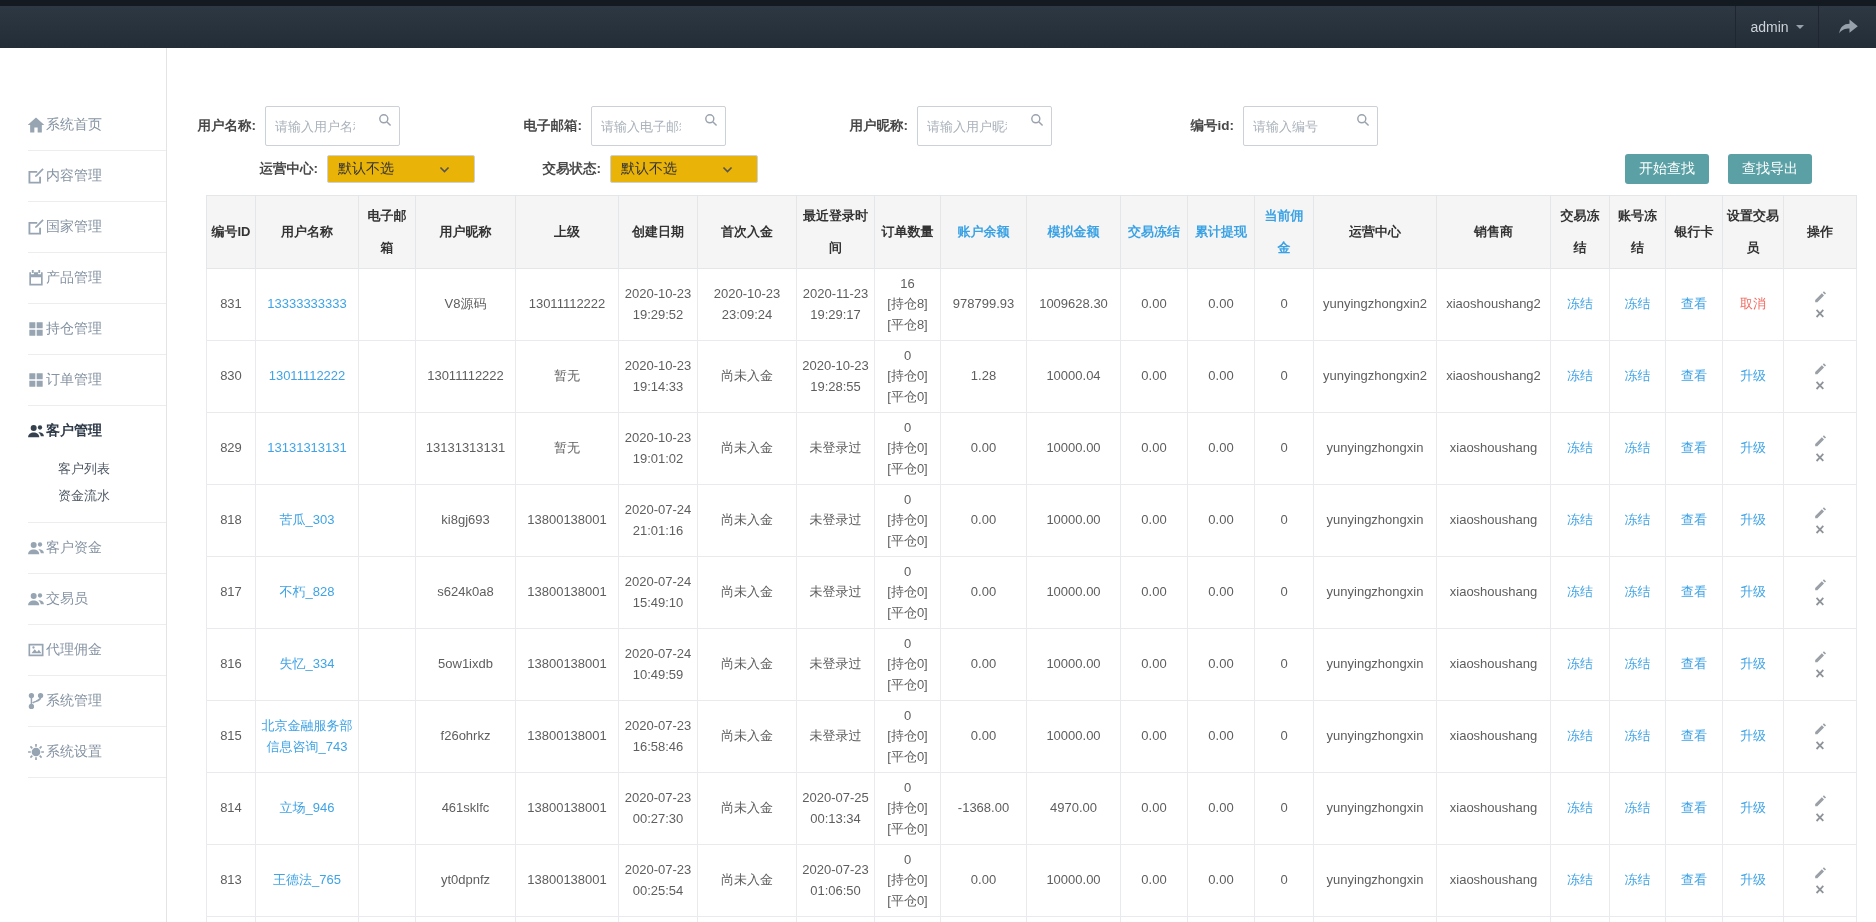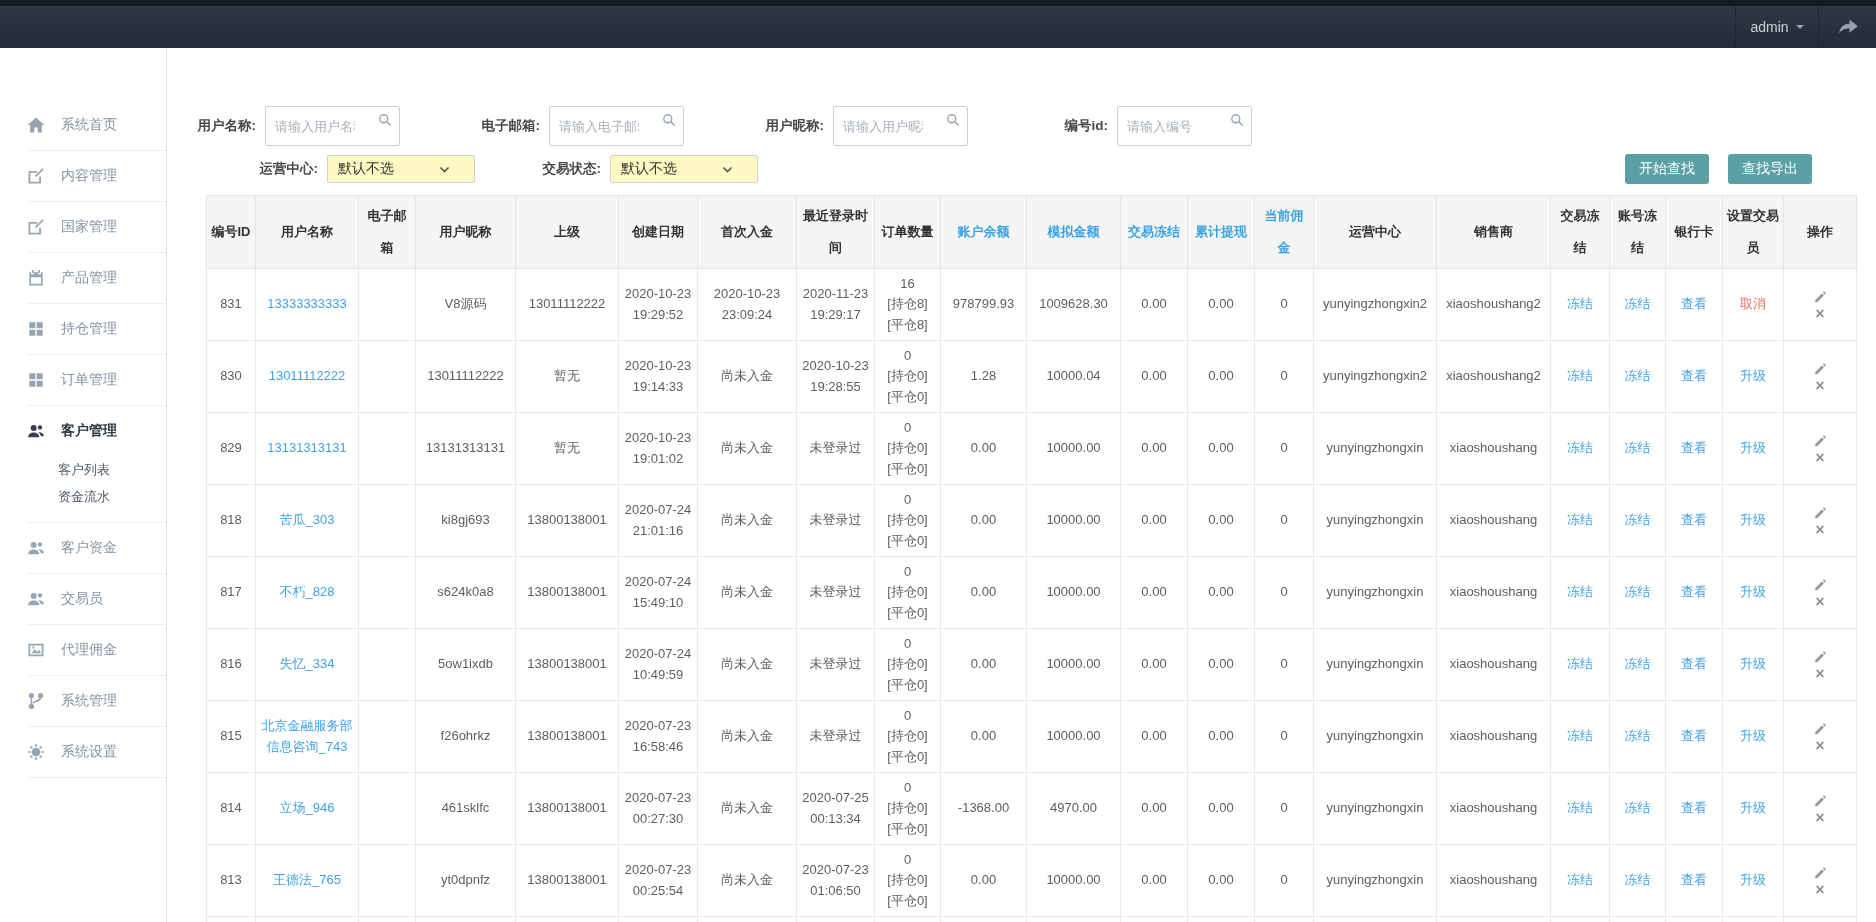--- a/index.html
+++ b/index.html
@@ -23,53 +23,53 @@
   .caret { width: 0; height: 0; border: 4px solid transparent; border-top-color: #97a1ab; margin-top: 4px; }
   .share-box { width: 57px; display: flex; align-items: center; justify-content: center; color: #97a1ab; cursor: pointer; }
   .share-box svg { width: 24px; height: 24px; fill: currentColor; }
 
   
   .sidebar {
     position: absolute; left: 0; top: 48px; bottom: 0; width: 167px;
     background: #fff; border-right: 1px solid #e4e4e4; padding-top: 52px;
   }
   .side-item {
-    height: 50px; display: flex; align-items: center; gap: 15px;
+    height: 50px; display: flex; align-items: center; 
     padding-left: 26px; color: #8593a2; font-size: 14px; cursor: pointer;
   }
   .side-item .side-icon { width: 20px; height: 20px; display: inline-flex; color: #97a4b2; }
   .side-item .side-icon svg { width: 20px; height: 20px; fill: currentColor; }
   .side-item.active { color: #2e3a48; font-weight: bold; }
   .side-item.active .side-icon { color: #35414f; }
   .side-sep { border-bottom: 1px solid #ededed; margin-left: 28px; }
   .side-sub { padding: 0 0 12px 58px; }
-  .side-sub-item { font-size: 13px; color: #4e5864; line-height: 27px; cursor: pointer; }
+  .side-sub-item { font-size: 13px; color: #4e5864; line-height: 27px; cursor: pointer; font-family: Liberation Mono, monospace; }
 
   
   .main { position: absolute; left: 168px; top: 48px; right: 0; bottom: 0; background: #fff; overflow: hidden; }
 
   .filters-row1 { display: flex; align-items: center; margin: 58px 0 0 18px; }
-  .fgroup { display: flex; align-items: center; margin-right: 70px; justify-content: flex-end; }
+  .fgroup { display: flex; align-items: center; margin-right: 112px; justify-content: flex-end; }
   .flabel { width: 70px; text-align: right; margin-right: 9px; font-size: 13.5px; font-weight: bold; color: #484848; white-space: nowrap; }
   .finput-wrap { position: relative; }
   .finput {
     width: 135px; height: 40px; border: 1px solid #ccd1d8; border-radius: 2px;
     padding: 0 44px 0 9px; font-size: 13px; color: #333; outline: none;
     font-family: "Liberation Sans", "DejaVu Sans", sans-serif;
   }
   .finput::placeholder { color: #a9b1ba; }
   .search-ico { position: absolute; right: 7px; top: 6px; width: 16px; height: 16px; color: #9aa3ad; cursor: pointer; }
   .search-ico svg { width: 16px; height: 16px; }
 
   .filters-row2 { display: flex; align-items: center; margin: 8px 0 0 80px; }
   .sgroup { display: flex; align-items: center; margin-right: 56px; }
   .select-box {
     width: 148px; height: 28px; border: 1px solid #ccd1d8; border-radius: 2px;
     display: flex; align-items: center; justify-content: space-between;
-    padding: 0 23px 0 10px; font-size: 14px; color: #333; cursor: pointer; background: #fef9c3;
+    padding: 0 23px 0 10px; font-size: 14px; color: #333; cursor: pointer; background: #eab308;
   }
   .select-box .chev { width: 13px; height: 13px; color: #555; }
   .btns { margin-left: auto; margin-right: 64px; display: flex; gap: 19px; }
   .btn {
     background: #5aa0a5; color: #fff; border: none; border-radius: 3px;
     height: 30px; padding: 0 14px; font-size: 14px; cursor: pointer;
     font-family: "Liberation Sans", "DejaVu Sans", sans-serif;
   }
 
   

